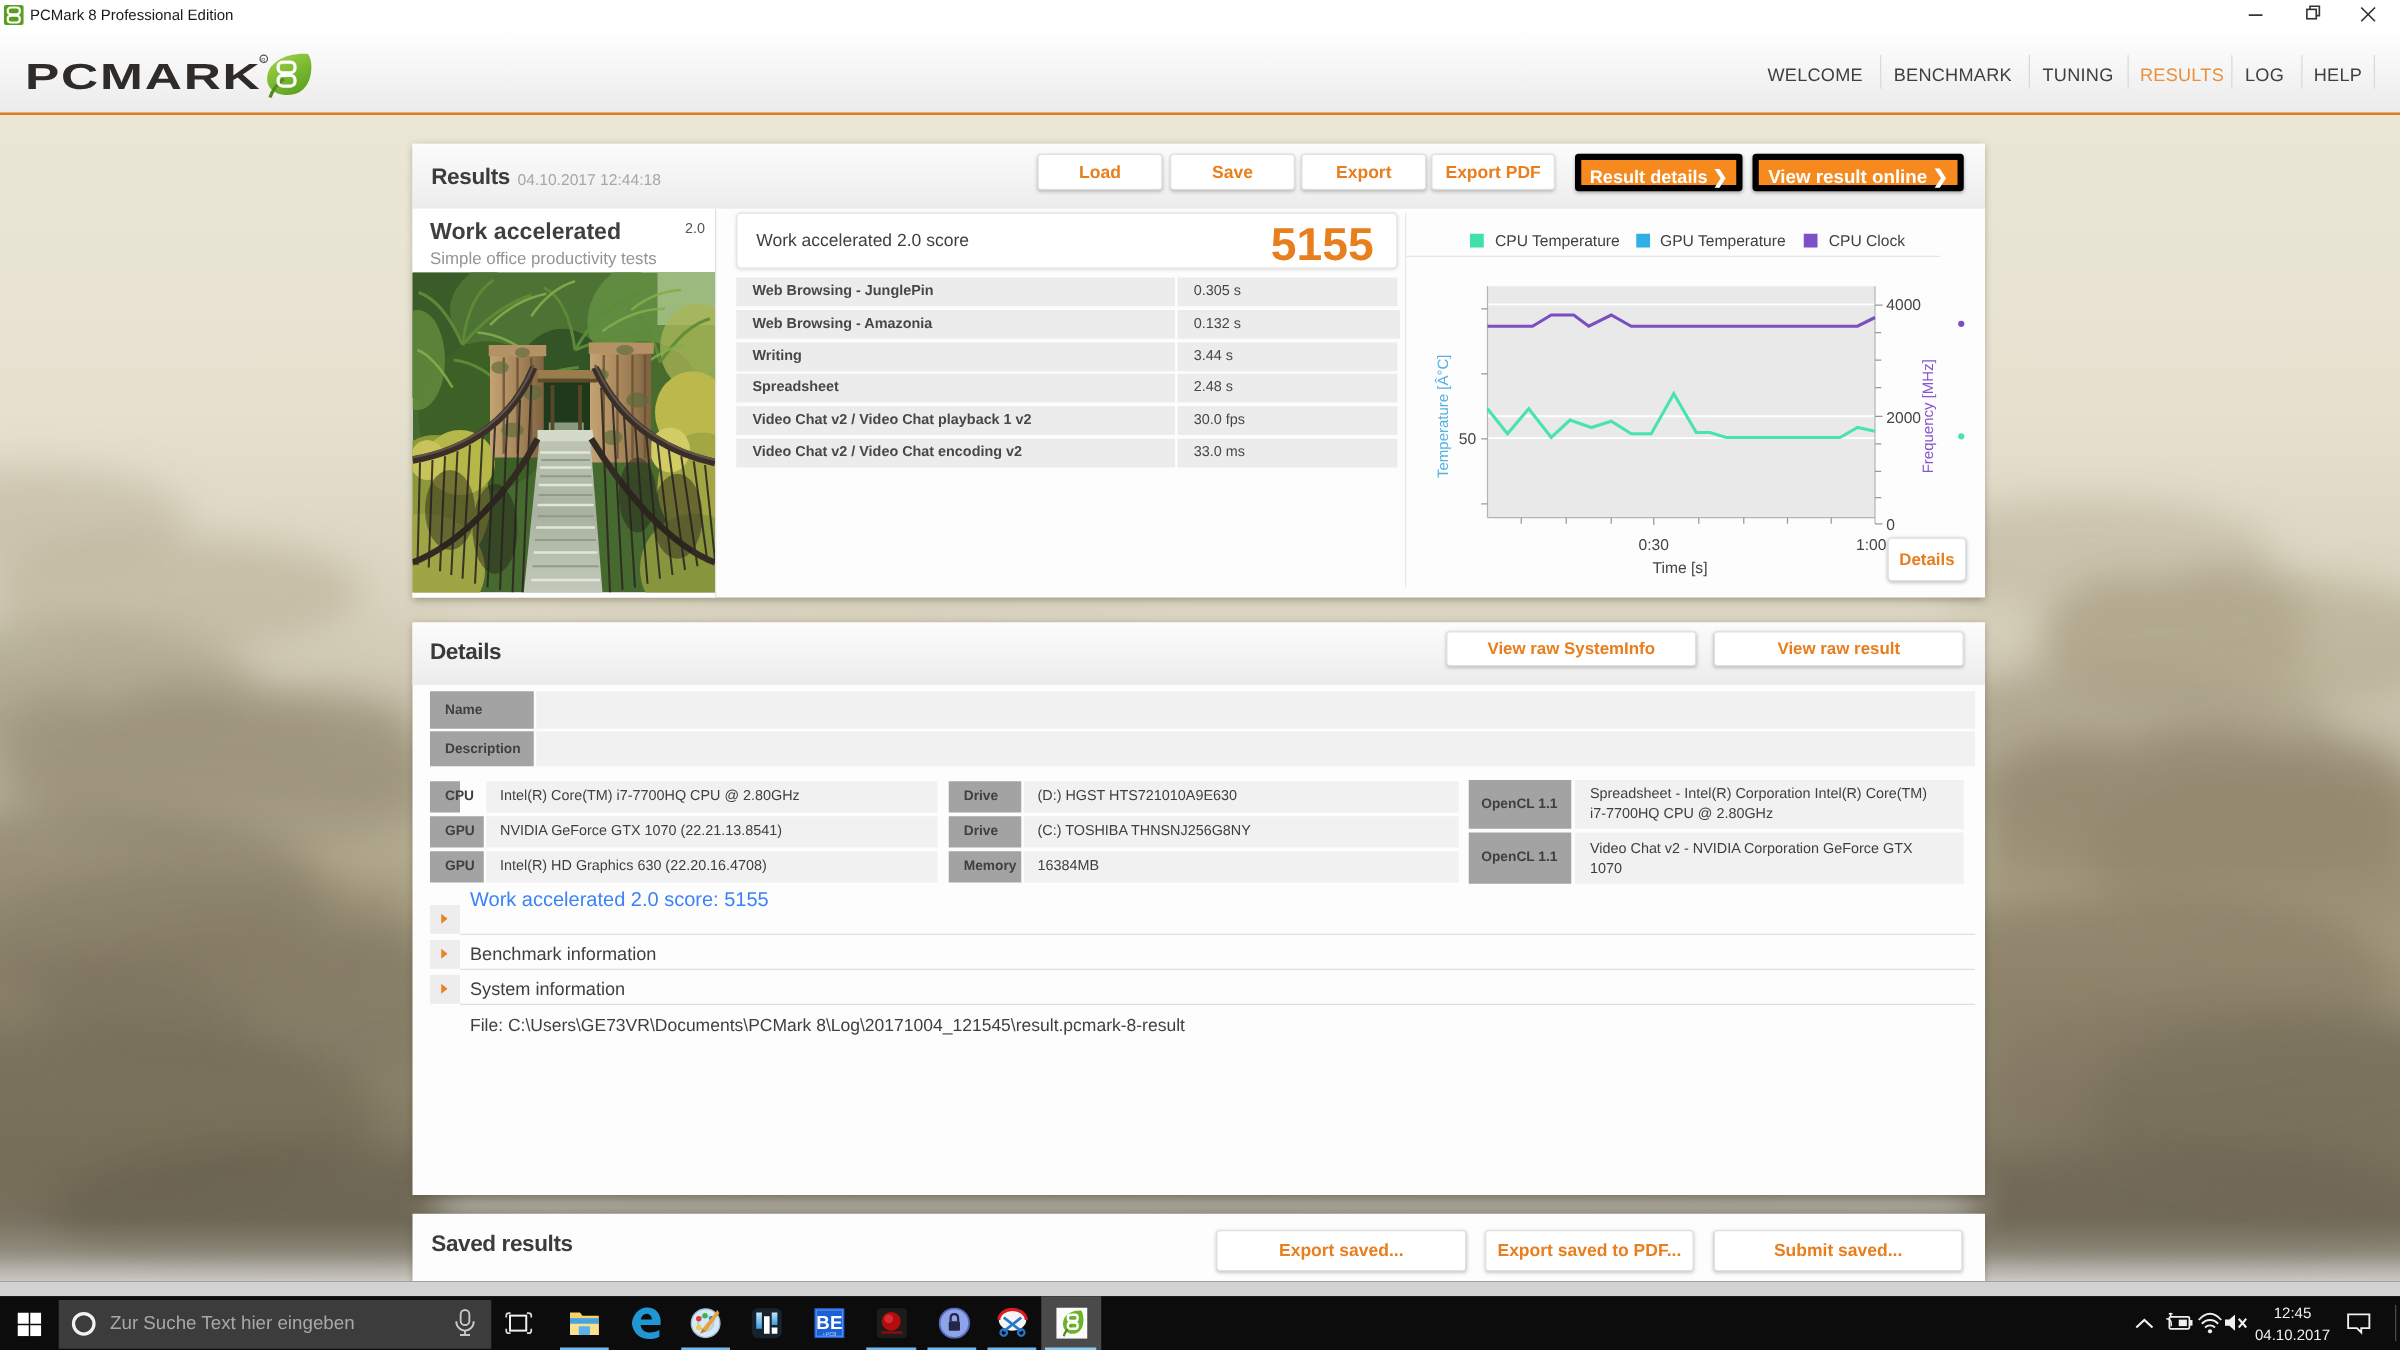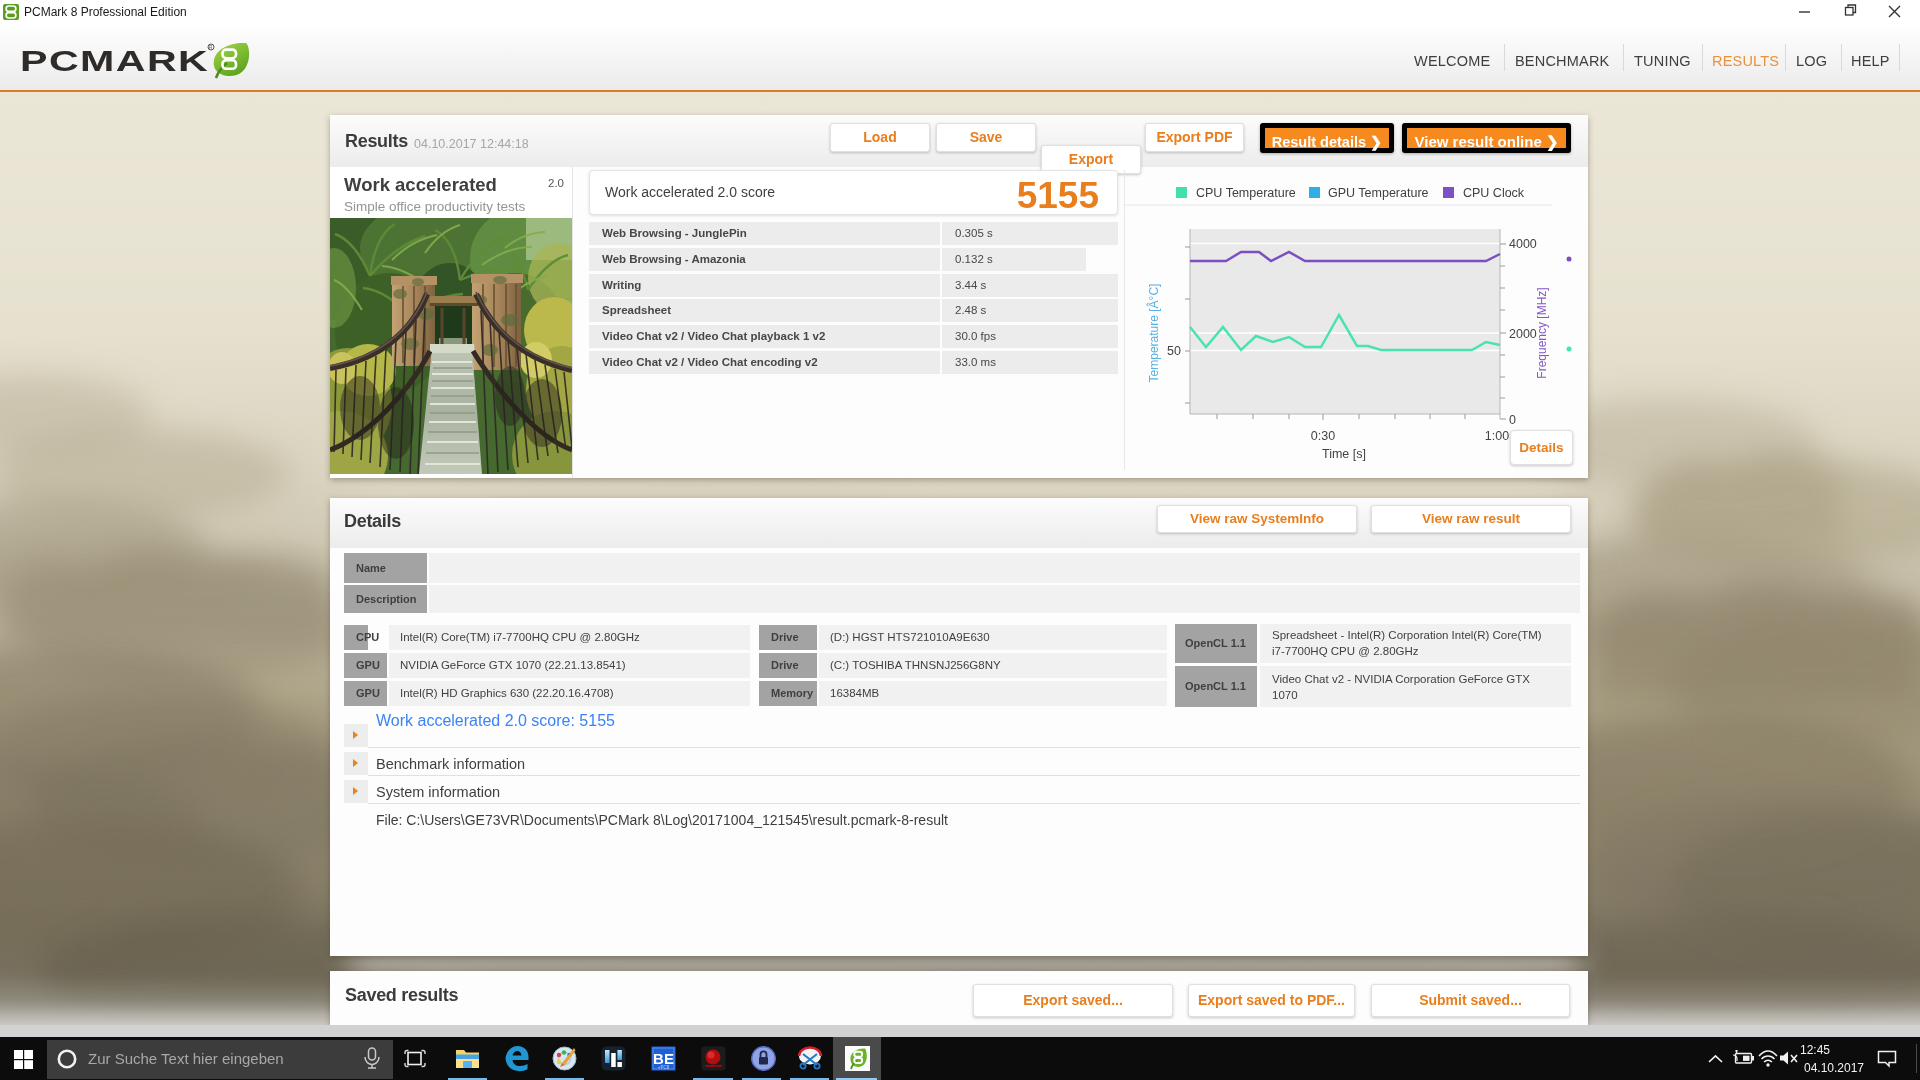--- a/index.html
+++ b/index.html
@@ -145,21 +145,21 @@
     <div class="abs nav" style="left:1851px;">HELP</div>
     <div class="abs navsep" style="left:1899px;"></div>
   </div>
 
   <div class="abs panel" id="panel1">
     <div class="abs phead"></div>
     <div class="abs" style="left:15px;top:16px;font-size:18px;font-weight:bold;color:#3c3c3c;letter-spacing:-0.3px;">Results</div>
     <div class="abs" style="left:84px;top:22px;font-size:12.5px;color:#a6a6a6;">04.10.2017 12:44:18</div>
     <div class="abs wbtn" style="left:500px;top:8px;width:100px;height:29px;line-height:27px;">Load</div>
     <div class="abs wbtn" style="left:606px;top:8px;width:100px;height:29px;line-height:27px;">Save</div>
-    <div class="abs wbtn" style="left:711px;top:8px;width:100px;height:29px;line-height:27px;margin-top:22px;">Export</div>
+    <div class="abs wbtn" style="left:711px;top:8px;width:100px;height:29px;line-height:27px;">Export</div>
     <div class="abs wbtn" style="left:815px;top:8px;width:99px;height:29px;line-height:27px;">Export PDF</div>
     <div class="abs obtn" style="left:930px;top:8px;width:134px;height:30px;line-height:28px;">Result details ❯</div>
     <div class="abs obtn" style="left:1072px;top:8px;width:169px;height:30px;line-height:28px;font-size:15px;">View result online ❯</div>
 
     <div class="abs" style="left:0;top:52px;width:242px;height:311px;background:#ffffff;"></div>
     <div class="abs" style="left:242px;top:52px;width:1px;height:311px;background:#e2e2e2;"></div>
     <div class="abs" style="left:14px;top:59px;font-size:18.5px;font-weight:bold;color:#3f3f3f;">Work accelerated</div>
     <div class="abs" style="left:218px;top:62px;font-size:11.5px;color:#555;">2.0</div>
     <div class="abs" style="left:14px;top:84px;font-size:13.5px;color:#949494;">Simple office productivity tests</div>
 
@@ -320,21 +320,21 @@
 
     <div class="abs srow" style="left:259px;top:107px;width:351px;">
         <div class="slabel">Web Browsing - JunglePin</div>
       </div>
     <div class="abs srow" style="left:612px;top:107px;width:176px;">
         <div class="sval" style="padding-left:13px;">0.305 s</div>
       </div>
     <div class="abs srow" style="left:259px;top:133px;width:351px;">
         <div class="slabel">Web Browsing - Amazonia</div>
       </div>
-    <div class="abs srow" style="left:612px;top:133px;width:144px;">
+    <div class="abs srow" style="left:612px;top:133px;width:178px;">
         <div class="sval" style="padding-left:13px;">0.132 s</div>
       </div>
     <div class="abs srow" style="left:259px;top:159px;width:351px;">
         <div class="slabel">Writing</div>
       </div>
     <div class="abs srow" style="left:612px;top:159px;width:176px;">
         <div class="sval" style="padding-left:13px;">3.44 s</div>
       </div>
     <div class="abs srow" style="left:259px;top:184px;width:351px;">
         <div class="slabel">Spreadsheet</div>
@@ -585,20 +585,20 @@
     <svg class="abs" style="left:1757px;top:12px;" width="22" height="18" viewBox="0 0 22 18">
       <path d="M2,7 C5,3.5 9,2 11,2 C13,2 17,3.5 20,7" fill="none" stroke="#f0f0f0" stroke-width="1.5"></path>
       <path d="M4.5,10 C6.5,7.8 9,7 11,7 C13,7 15.5,7.8 17.5,10" fill="none" stroke="#f0f0f0" stroke-width="1.5"></path>
       <path d="M7,13 C8.3,11.8 9.8,11.3 11,11.3 C12.2,11.3 13.7,11.8 15,13" fill="none" stroke="#f0f0f0" stroke-width="1.5"></path>
       <circle cx="11" cy="16" r="1.7" fill="#f0f0f0"></circle>
     </svg>
     <svg class="abs" style="left:1778px;top:12px;" width="22" height="18" viewBox="0 0 22 18">
       <path d="M2,6.5 L5.5,6.5 L10,2.5 L10,15.5 L5.5,11.5 L2,11.5 Z" fill="#f0f0f0"></path>
       <path d="M13,6 L19,13 M19,6 L13,13" stroke="#f0f0f0" stroke-width="1.6"></path>
     </svg>
-    <div class="abs" style="left:1800px;top:6px;width:68px;font-size:12px;color:#f2f2f2;">12:45</div>
+    <div class="abs" style="left:1800px;top:6px;width:68px;text-align:center;font-size:12px;color:#f2f2f2;">12:45</div>
     <div class="abs" style="left:1800px;top:24px;width:68px;text-align:center;font-size:12px;color:#f2f2f2;">04.10.2017</div>
     <svg class="abs" style="left:1877px;top:13px;" width="20" height="18" viewBox="0 0 20 18">
       <path d="M1.5,1.5 L18.5,1.5 L18.5,12.5 L12,12.5 L12,16 L8.5,12.5 L1.5,12.5 Z" fill="none" stroke="#f0f0f0" stroke-width="1.5"></path>
     </svg>
     <div class="abs" style="left:1916px;top:7px;width:1px;height:29px;background:#4a4a4a;"></div>
   </div>
 </div>
 
 </body></html>

